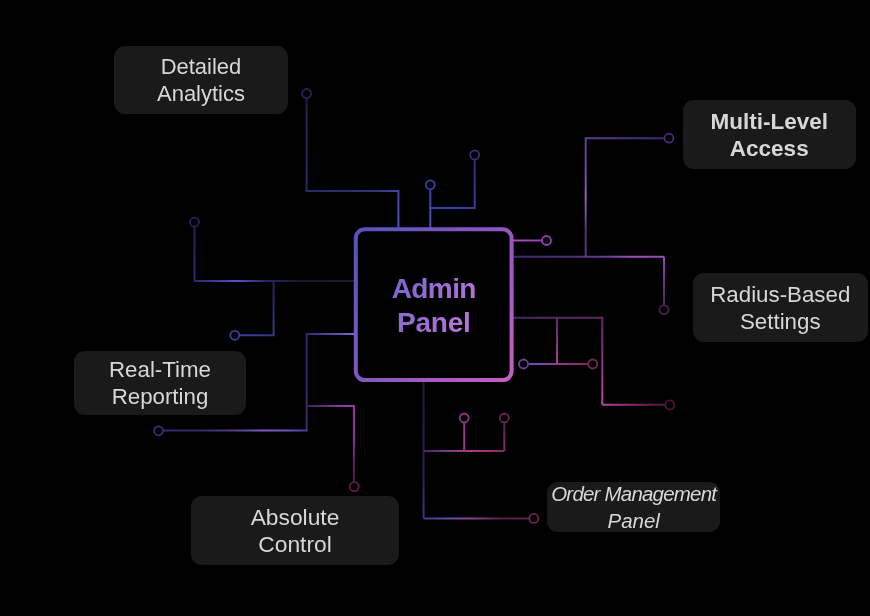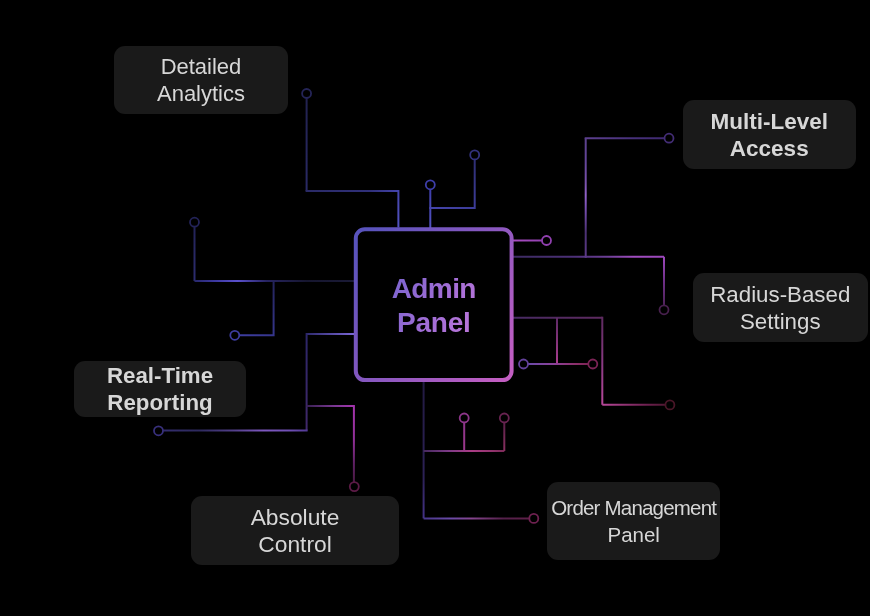--- a/index.html
+++ b/index.html
@@ -228,20 +228,20 @@
 <circle cx="464.2" cy="418" r="4.5" stroke="#8c3589" stroke-width="1.8"></circle>
 <circle cx="504.3" cy="418" r="4.5" stroke="#672350" stroke-width="1.8"></circle>
 
 <rect x="355.8" y="229.3" width="155.8" height="150.8" rx="9" stroke="url(#box)" stroke-width="4"></rect>
 <text x="433.8" y="297.8" text-anchor="middle" font-family="Liberation Sans, sans-serif" font-size="28" font-weight="bold" letter-spacing="-0.6" fill="url(#txt)">Admin</text>
 <text x="433.8" y="332.3" text-anchor="middle" font-family="Liberation Sans, sans-serif" font-size="28" font-weight="bold" letter-spacing="-0.2" fill="url(#txt)">Panel</text>
 
 </svg>
 
 <div class="lbl" style="left:114.4px;top:45.7px;width:174px;height:68px;">Detailed<br>Analytics</div>
-<div class="lbl" style="left:74px;top:361px;width:172px;height:56px;font-size:22.3px;font-weight:bold;">Real-Time<br>Reporting</div>
+<div class="lbl" style="left:74px;top:351px;width:172px;height:64px;font-size:22.3px;">Real-Time<br>Reporting</div>
 <div class="lbl" style="left:191px;top:496px;width:208px;height:69px;font-size:22.8px;">Absolute<br>Control</div>
 <div class="lbl" style="left:682.6px;top:100.3px;width:172.5px;height:69px;font-size:22.5px;font-weight:bold;">Multi-Level<br>Access</div>
 <div class="lbl" style="left:676px;top:273.3px;width:174.6px;height:69px;font-size:22.3px;margin-left:17px;">Radius-Based<br>Settings</div>
-<div class="lbl" style="left:547.4px;top:481.6px;width:173.4px;height:78px;font-size:20.5px;">
+<div class="lbl" style="left:547.4px;top:481.6px;width:173.4px;height:50px;font-size:20.5px;font-style:italic;">
       <span><span style="letter-spacing:-0.8px">Order Management</span><br>Panel</span>
     </div>
 </div>
 
 </body></html>

